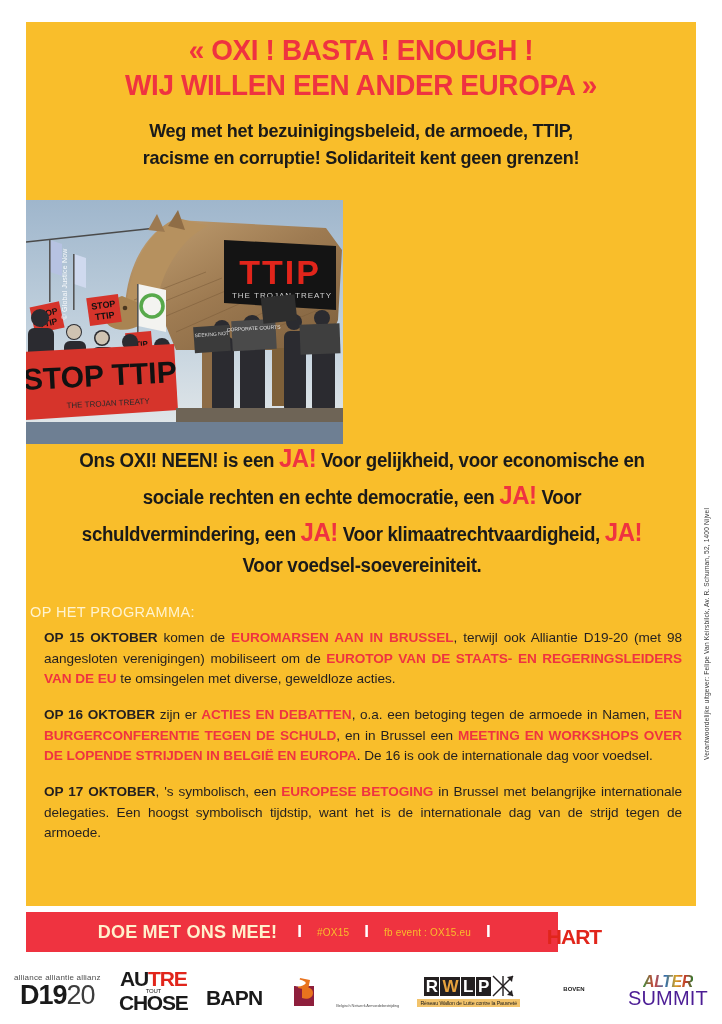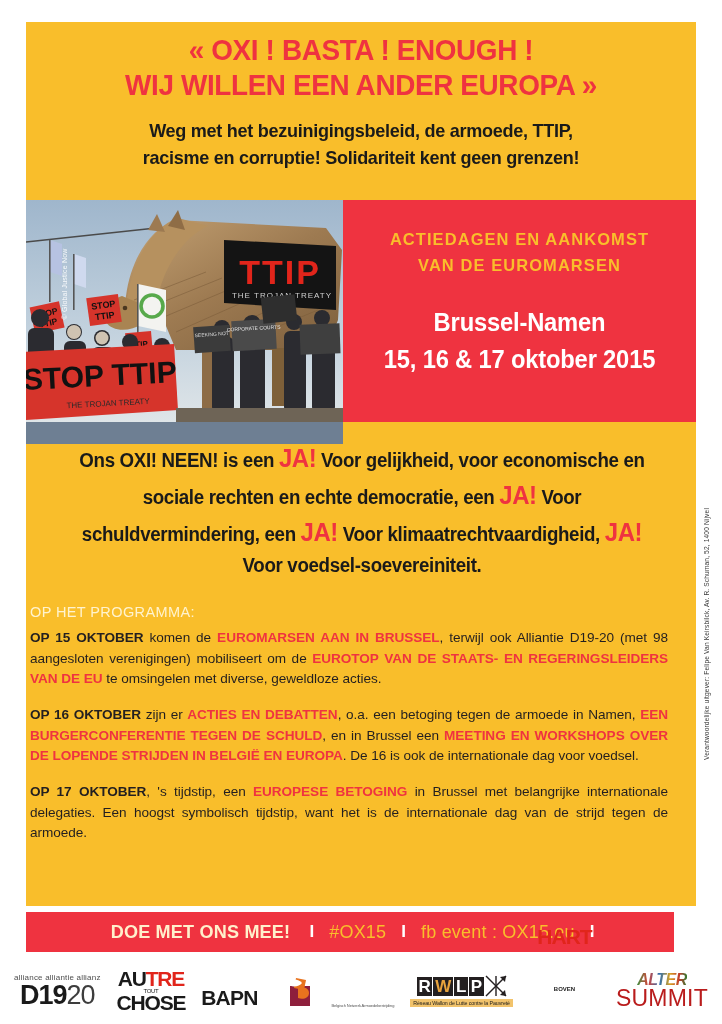--- a/index.html
+++ b/index.html
@@ -124,21 +124,21 @@
   
   .prog-title {
     position:absolute;
     left:30px; top:604px;
     color:#FFF3CE;
     font-size:14.5px;
     letter-spacing:0.4px;
   }
   .prog {
     position:absolute;
-    left:30px; top:628px;
+    left:44px; top:628px;
     width:638px;
     color:#231F20;
     font-size:13.6px;
     line-height:1.52;
     text-align:justify;
     letter-spacing:-0.05px;
   }
   .prog p { margin-bottom:15px; }
   .prog b { font-weight:bold; }
   .prog .hl { color:#EF3340; font-weight:bold; }
@@ -151,42 +151,42 @@
     transform-origin:left top;
     color:#3b3b3b;
     font-size:6.6px;
     letter-spacing:0.15px;
     white-space:nowrap;
   }
   
   .cta {
     position:absolute;
     left:26px; top:912px;
-    width:648px; height:40px;
+    width:532px; height:40px;
     background:#EF3340;
     display:flex;
     align-items:center;
     justify-content:center;
     gap:15px;
   }
   .cta .main {
     color:#FFF0CC;
     font-weight:bold;
     font-size:19px;
     letter-spacing:0.2px;
     transform:scaleX(0.95);
   }
   .cta .sep {
     color:#ffffff;
     font-weight:bold;
     font-size:17px;
   }
   .cta .tag, .cta .fb {
     color:#F9BE2B;
-    font-size:18px;
+    font-size:10px;
     letter-spacing:0.2px;
   }
   
   .logos {
     position:absolute;
     left:0; top:958px;
     width:722px; height:66px;
     display:flex;
     align-items:center;
     justify-content:space-between;
@@ -226,21 +226,21 @@
   .lg-hbh .mid { font-size:6px; font-weight:bold; color:#1a1a1a; display:block; line-height:1; }
   .lg-hbh .r2 { font-size:26px; font-weight:bold; color:#1a1a1a; letter-spacing:-1px; }
 
   
   .lg-alter { line-height:0.9; }
   .lg-alter .r1 {
     font-size:16px; font-weight:bold; letter-spacing:-0.5px;
     background:linear-gradient(90deg,#3f8f3f 0%,#d4443b 22%,#2f6fae 45%,#d8a021 66%,#c0392b 85%,#2e7d32 100%);
     -webkit-background-clip:text; background-clip:text; color:transparent;font-style:italic;
   }
-  .lg-alter .r2 { font-size:23px; color:#b91c1c; letter-spacing:0.2px; }
+  .lg-alter .r2 { font-size:20px; color:#4c1d95; letter-spacing:0.2px; }
 </style>
 </head>
 <body>
 
 <div id="poster">
 
   <div class="yellow-panel"></div>
 
   <div class="headline">
     <span>« OXI ! BASTA ! ENOUGH !</span>
@@ -356,44 +356,36 @@
         <path d="M-4 152 L148 144 L152 210 L0 220 Z" fill="#D6342B"></path>
         <text x="74" y="186" font-family="'Liberation Sans',sans-serif" font-size="30" font-weight="bold" fill="#111" text-anchor="middle" transform="rotate(-3 74 180)">STOP TTIP</text>
         <text x="82" y="206" font-family="'Liberation Sans',sans-serif" font-size="8" fill="#2a2a2a" text-anchor="middle" transform="rotate(-3 82 202)">THE TROJAN TREATY</text>
       </g>
 
       <rect x="150" y="208" width="167" height="14" fill="#6e6456"></rect>
     </svg>
     <div class="photo-credit">© Global Justice Now</div>
   </div>
 
-  <div class="red-panel">
-    <div class="kicker">
-      <span>ACTIEDAGEN EN AANKOMST</span>
-      <span class="k2">VAN DE EUROMARSEN</span>
-    </div>
-    <div class="city">Brussel-Namen</div>
-    <div class="dates">15, 16 &amp; 17 oktober 2015</div>
-  </div>
 
   <div class="statement">
     <span>Ons OXI! NEEN! is een </span><span class="ja">JA!</span><span> Voor gelijkheid, voor economische en sociale rechten en echte democratie, een </span><span class="ja">JA!</span><span> Voor schuldvermindering, een </span><span class="ja">JA!</span><span> Voor klimaatrechtvaardigheid, </span><span class="ja">JA!</span><span> Voor voedsel-soevereiniteit.</span>
   </div>
 
   <div class="prog-title">OP HET PROGRAMMA:</div>
 
   <div class="prog">
     <p>
       <b>OP 15 OKTOBER</b><span> komen de </span><span class="hl">EUROMARSEN AAN IN BRUSSEL</span><span>, terwijl ook Alliantie D19-20 (met 98 aangesloten verenigingen) mobiliseert om de </span><span class="hl">EUROTOP VAN DE STAATS- EN REGERINGSLEIDERS VAN DE EU</span><span> te omsingelen met diverse,  geweldloze acties.</span>
     </p>
     <p>
       <b>OP 16 OKTOBER</b><span> zijn er </span><span class="hl">ACTIES EN DEBATTEN</span><span>, o.a. een betoging tegen de armoede in Namen, </span><span class="hl">EEN BURGERCONFERENTIE TEGEN DE SCHULD</span><span>, en in Brussel een </span><span class="hl">MEETING EN WORKSHOPS OVER DE LOPENDE STRIJDEN IN BELGIË EN EUROPA</span><span>. De 16 is ook de internationale dag voor voedsel.</span>
     </p>
     <p>
-      <b>OP 17 OKTOBER</b><span>, 's tijdstip, een </span><span class="hl">EUROPESE BETOGING</span><span> in Brussel met belangrijke internationale delegaties. Een hoogst symbolisch tijdstip, want het is de internationale dag van de strijd tegen de armoede.</span>
+      <b>OP 17 OKTOBER</b><span>, 's symbolisch, een </span><span class="hl">EUROPESE BETOGING</span><span> in Brussel met belangrijke internationale delegaties. Een hoogst symbolisch tijdstip, want het is de internationale dag van de strijd tegen de armoede.</span>
     </p>
   </div>
 
   <div class="imprint">Verantwoordelijke uitgever: Felipe Van Keirsbilck, Av. R. Schuman, 52, 1400 Nijvel</div>
 
   <div class="cta">
     <span class="main">DOE MET ONS MEE!</span>
     <span class="sep">I</span>
     <span class="tag">#OX15</span>
     <span class="sep">I</span>

